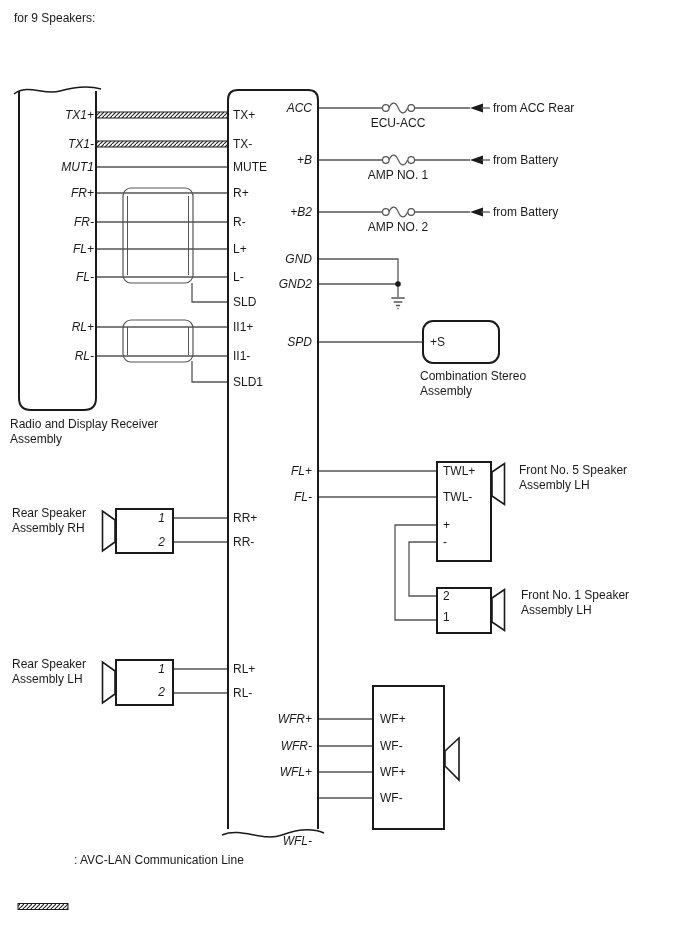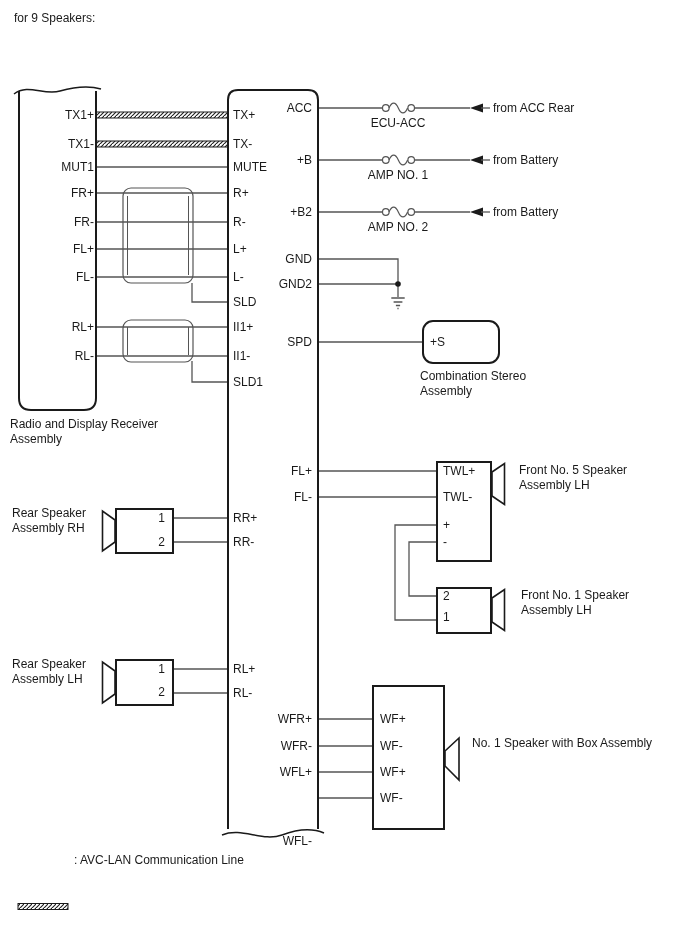--- a/index.html
+++ b/index.html
@@ -1,21 +1,21 @@
 <!DOCTYPE html>
 <html><head>
 <meta charset="utf-8">
 <style>
   html,body{margin:0;padding:0;background:#fff;}
   #canvas{position:relative;width:688px;height:949px;background:#fff;overflow:hidden;
           font-family:"Liberation Sans",sans-serif;}
   #diagram-svg{position:absolute;left:0;top:0;}
   .txt{position:absolute;font-size:12px;line-height:15px;color:#1a1a1a;white-space:nowrap;}
   .pin{line-height:16px;}
-  .ral{text-align:right;}
+  .ral{text-align:right;font-style:italic;}
   .ctr{text-align:center;}
 </style>
 </head>
 <body>
 
 <div id="canvas">
 
   <svg id="diagram-svg" width="688" height="949" viewBox="0 0 688 949">
     <defs>
       <pattern id="hatch" patternUnits="userSpaceOnUse" width="4" height="4">
@@ -197,17 +197,16 @@
 
   <span class="txt pin ral" style="right:523px;top:661px">1</span>
   <span class="txt pin ral" style="right:523px;top:684px">2</span>
   <span class="txt" style="left:12px;top:657px">Rear Speaker</span>
   <span class="txt" style="left:12px;top:672px">Assembly LH</span>
 
   <span class="txt pin" style="left:380px;top:711px">WF+</span>
   <span class="txt pin" style="left:380px;top:738px">WF-</span>
   <span class="txt pin" style="left:380px;top:764px">WF+</span>
   <span class="txt pin" style="left:380px;top:790px">WF-</span>
-  <span class="txt" style="left:472px;top:736px">No. 1 Speaker with Box Assembly</span>
 
   <span class="txt" style="left:74px;top:853px">: AVC-LAN Communication Line</span>
 
 </div>
 
 </body></html>

